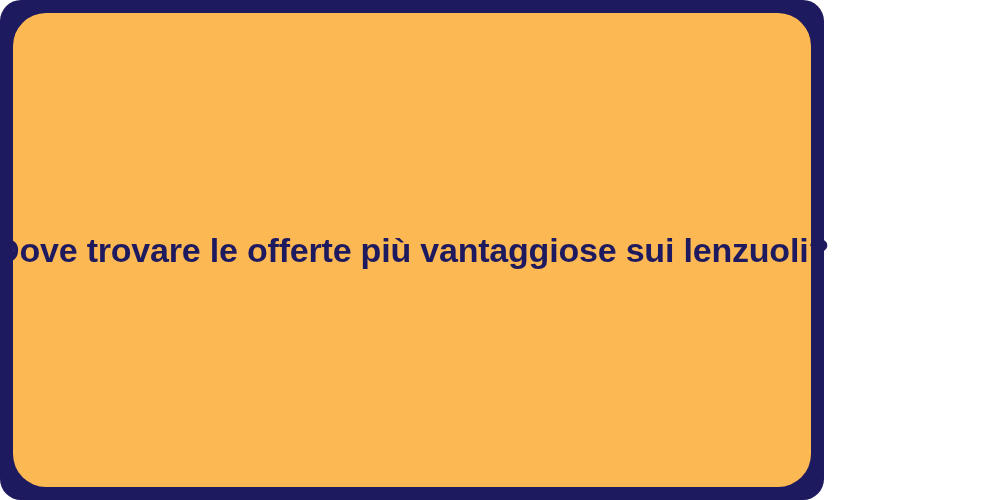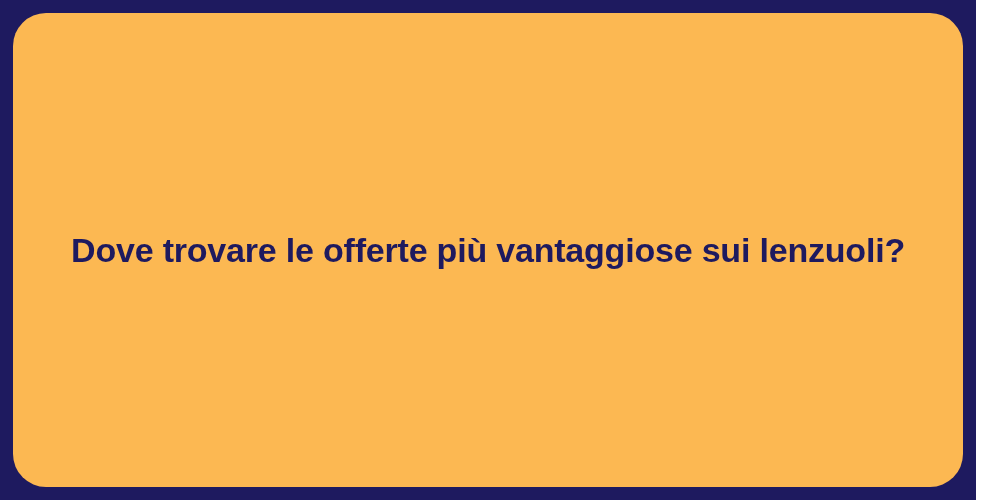--- a/index.html
+++ b/index.html
@@ -10,24 +10,25 @@
   body {
     width: 1000px;
     height: 500px;
     overflow: hidden;
     font-family: "Liberation Sans", sans-serif;
   }
 
   #banner {
     position: relative;
     box-sizing: border-box;
-    width: 976px;
+    width: 824px;
     height: 500px;
     background: #1E1A5F;
     padding: 13px;
+    border-radius: 21px;
   }
 
   #panel {
     box-sizing: border-box;
     width: 100%;
     height: 100%;
     background: #FCB852;
     border-radius: 33px;
     display: flex;
     align-items: center;

